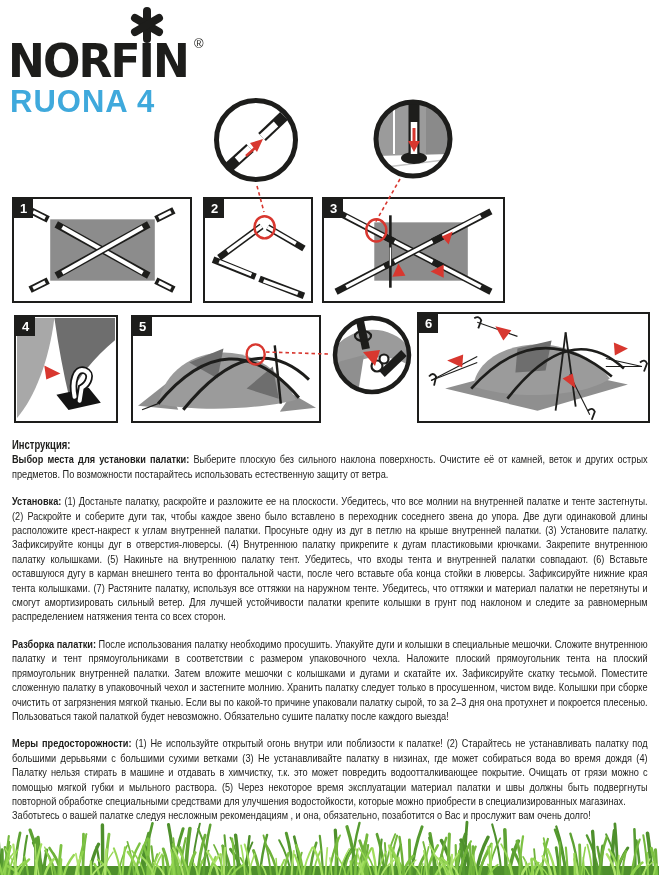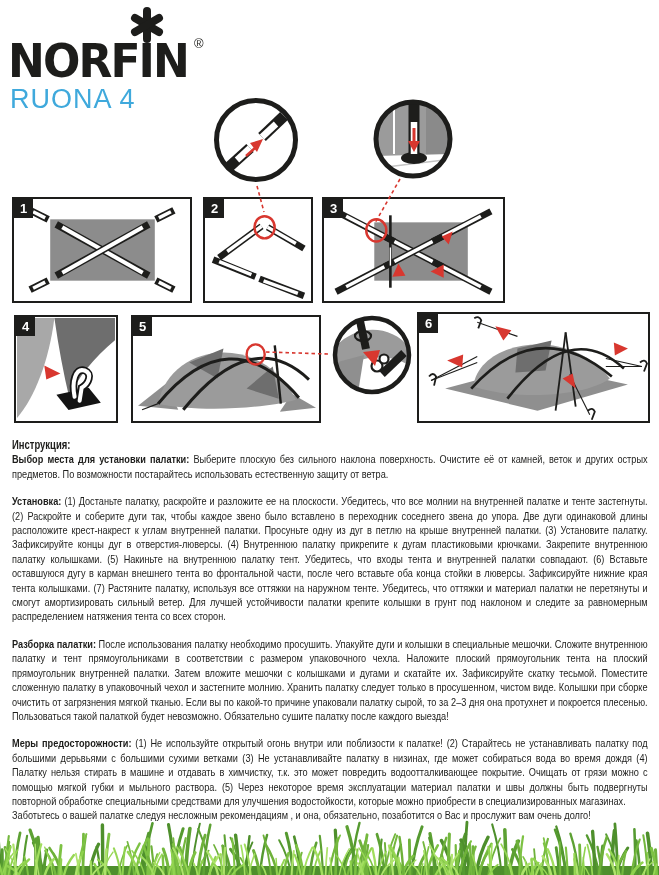--- a/index.html
+++ b/index.html
@@ -3,21 +3,21 @@
 <meta charset="utf-8">
 <style>
   html,body{margin:0;padding:0;background:#ffffff;}
   .page{
     position:relative;width:659px;height:875px;background:#ffffff;overflow:hidden;
     font-family:"Liberation Sans",sans-serif;color:#1d1d1b;
   }
   
   .logo-wrap{position:absolute;left:8px;top:6px;width:210px;}
   .model-name{
-    font-size:27px;font-weight:normal;color:#3fa9dc;letter-spacing:1px;
+    font-size:31px;font-weight:bold;color:#3fa9dc;letter-spacing:1px;
     margin-top:-4px;margin-left:2px;
   }
   
   .panel{
     position:absolute;border:2.5px solid #1d1d1b;background:#fff;box-sizing:border-box;
   }
   .badge{
     position:absolute;width:19px;height:19px;background:#1d1d1b;color:#fff;
     display:flex;align-items:center;justify-content:center;
     font-size:13px;font-weight:bold;z-index:3;

